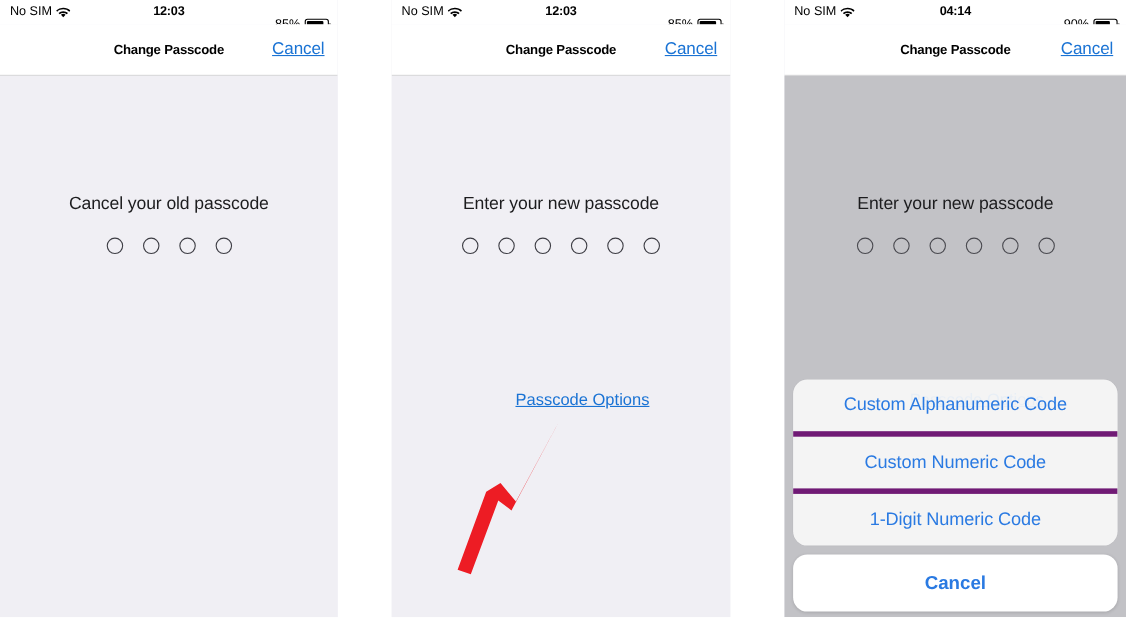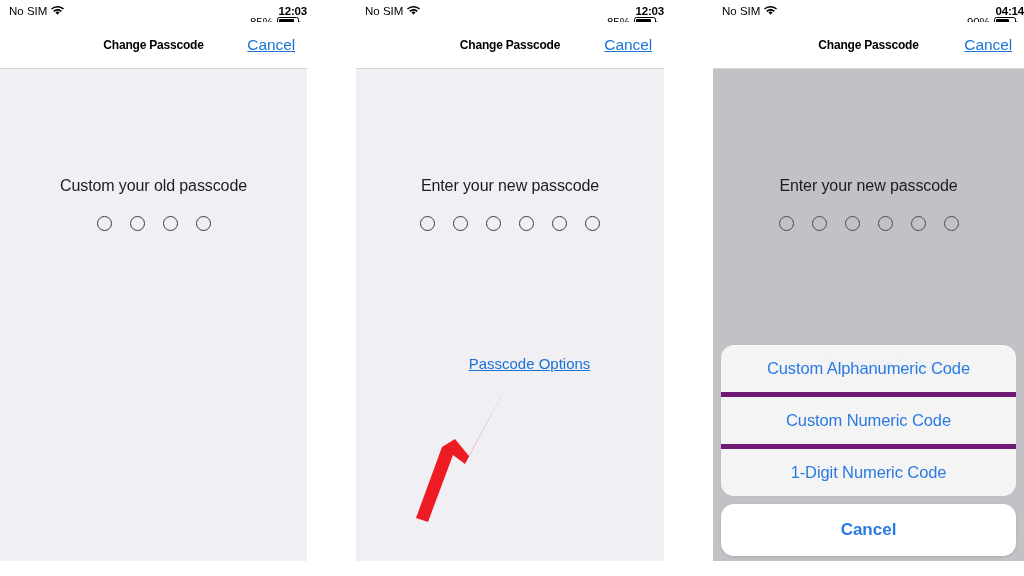--- a/index.html
+++ b/index.html
@@ -37,27 +37,28 @@
     font-size: 11.5px;
     color: #000;
     font-weight: 500;
   }
   .panel.dimmed .statusbar { background: #ffffff; }
 
   .sb-left {
     position: absolute;
     left: 9px;
     display: flex;
+    align-items: center;
     gap: 4px;
     white-space: nowrap;
   }
   .sb-center {
     position: absolute;
     left: 0; right: 0;
-    text-align: right;
+    text-align: center;
     font-weight: 700;
     letter-spacing: -0.2px;
     font-size: 11.5px;
   }
   .sb-right {
     position: absolute;
     right: 8px;
     display: flex;
     align-items: center;
     gap: 4px;
@@ -243,21 +244,21 @@
       <span class="battery">
           <i class="fill" style="width:85%"></i>
         </span>
     </div>
   </div>
   <div class="navbar">
     <div class="nav-title">Change Passcode</div>
     <div class="nav-cancel">Cancel</div>
   </div>
   <div class="content">
-    <div class="prompt">Custom your old passcode</div>
+    <div class="prompt">Cancel your old passcode</div>
     <div class="dots">
       <span class="dot"></span>
       <span class="dot"></span>
       <span class="dot"></span>
       <span class="dot"></span>
     </div>
   </div>
 </div>
 
 <div class="panel" id="panel-2">

